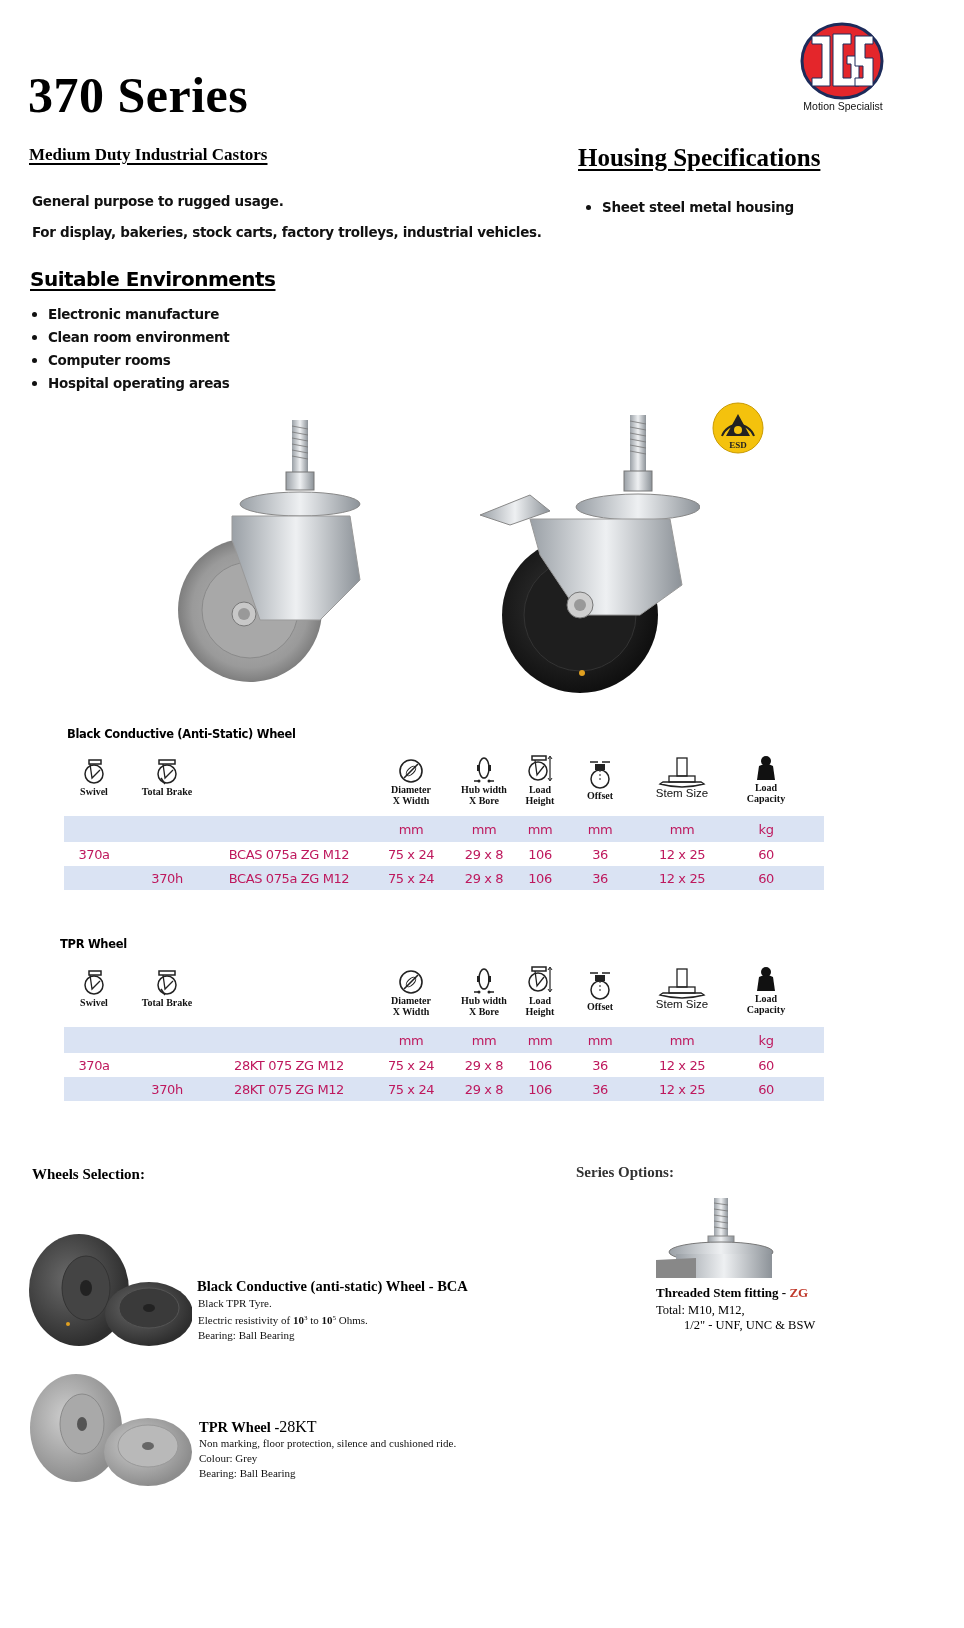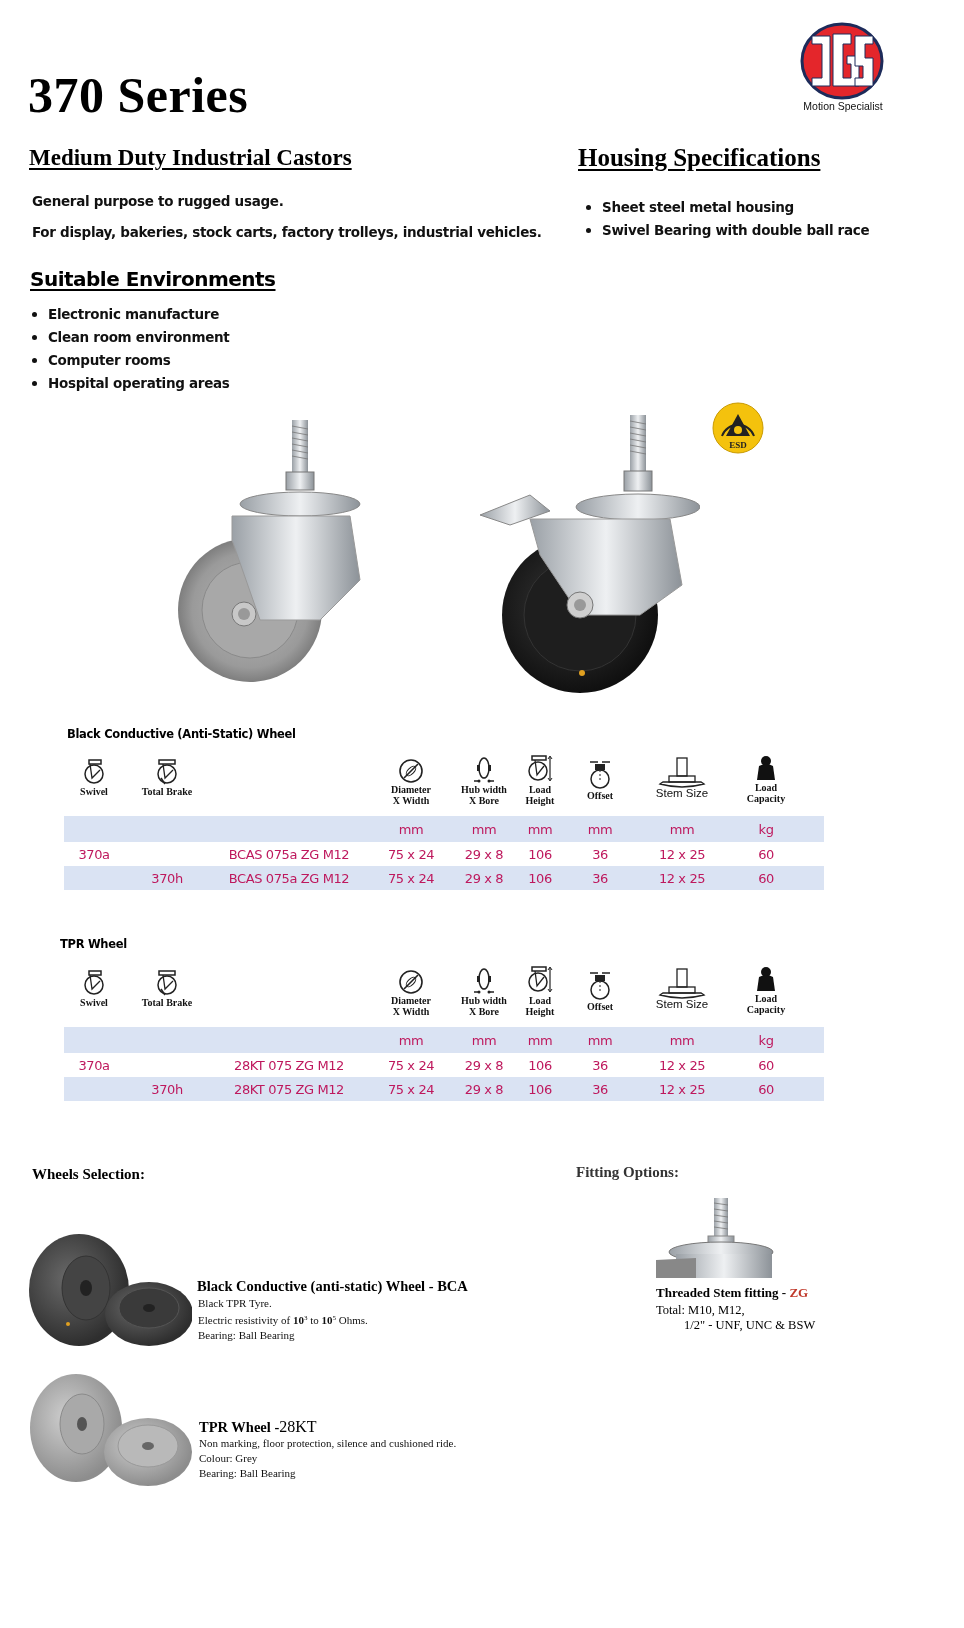--- a/index.html
+++ b/index.html
@@ -6,21 +6,21 @@
   html, body { width: 964px; height: 1628px; background: #ffffff; overflow: hidden; }
   body { position: relative; color: #000; font-family: "Liberation Sans", sans-serif; }
   .abs { position: absolute; }
 
   
   .logo { left: 800px; top: 22px; width: 84px; height: 78px; }
   .logo-caption { left: 800px; top: 100px; width: 86px; text-align: center; font-size: 10.5px; font-family: "Liberation Sans", sans-serif; color: #111; }
 
   
   .main-title { left: 28px; top: 66px; font-family: "Liberation Serif", serif; font-weight: bold; font-size: 50px; letter-spacing: 0.5px; }
-  .subhead { font-family: "Liberation Serif", serif; font-weight: bold; font-size: 23px; text-decoration: underline; text-underline-offset: 3px; text-decoration-thickness: 1.5px; }
+  .subhead { font-family: "Liberation Serif", serif; font-weight: bold; font-size: 17px; text-decoration: underline; text-underline-offset: 3px; text-decoration-thickness: 1.5px; }
   .sh-left { left: 29px; top: 145px; }
   .sh-right { left: 578px; top: 144px; font-size: 25px; }
   .body-txt { font-family: "DejaVu Sans", sans-serif; font-weight: bold; font-size: 13.5px; color: #111; letter-spacing: -0.3px; }
   .desc1 { left: 32px; top: 193px; }
   .desc2 { left: 32px; top: 224px; }
 
   .env-title { left: 30px; top: 267px; font-family: "DejaVu Sans", sans-serif; font-weight: bold; font-size: 20px; text-decoration: underline; text-underline-offset: 3px; letter-spacing: -0.5px; }
 
   ul.blist { list-style: none; }
   ul.blist li { position: relative; padding-left: 18px; height: 23px; line-height: 23px; }
@@ -95,21 +95,20 @@
 
 <div class="abs main-title">370 Series</div>
 
 <div class="abs subhead sh-left">Medium Duty Industrial Castors</div>
 <div class="abs body-txt desc1">General purpose to rugged usage.</div>
 <div class="abs body-txt desc2">For display, bakeries, stock carts, factory trolleys, industrial vehicles.</div>
 
 <div class="abs subhead sh-right">Housing Specifications</div>
 <ul class="abs blist body-txt housing-list">
   <li>Sheet steel metal housing</li>
-  <li>Swivel Bearing with double ball race</li>
 </ul>
 
 <div class="abs env-title">Suitable Environments</div>
 <ul class="abs blist body-txt env-list">
   <li>Electronic manufacture</li>
   <li>Clean room environment</li>
   <li>Computer rooms</li>
   <li>Hospital operating areas</li>
 </ul>
 
@@ -447,21 +446,21 @@
     <ellipse cx="122" cy="74" rx="6" ry="4" fill="#666"></ellipse>
   </svg>
 </div>
 <div class="abs w-title tpr-title"><span>TPR Wheel -</span><span style="font-family:'Liberation Serif',serif;font-weight:normal;font-size:16px;">28KT</span></div>
 <div class="abs w-sub tpr-desc">
   <div>Non marking, floor protection, silence and cushioned ride.</div>
   <div>Colour: Grey</div>
   <div>Bearing: Ball Bearing</div>
 </div>
 
-<div class="abs serif-head fitting-head">Fitting Options:</div>
+<div class="abs serif-head fitting-head">Series Options:</div>
 <div class="abs fit-img">
   <svg width="120" height="80" viewBox="0 0 120 80">
     <rect x="58" y="0" width="14" height="38" fill="url(#steel)"></rect>
     <g stroke="#777" stroke-width="0.8">
         <line x1="58" y1="5" x2="72" y2="7"></line>
         <line x1="58" y1="11" x2="72" y2="13"></line>
         <line x1="58" y1="17" x2="72" y2="19"></line>
         <line x1="58" y1="23" x2="72" y2="25"></line>
         <line x1="58" y1="29" x2="72" y2="31"></line>
       </g>

